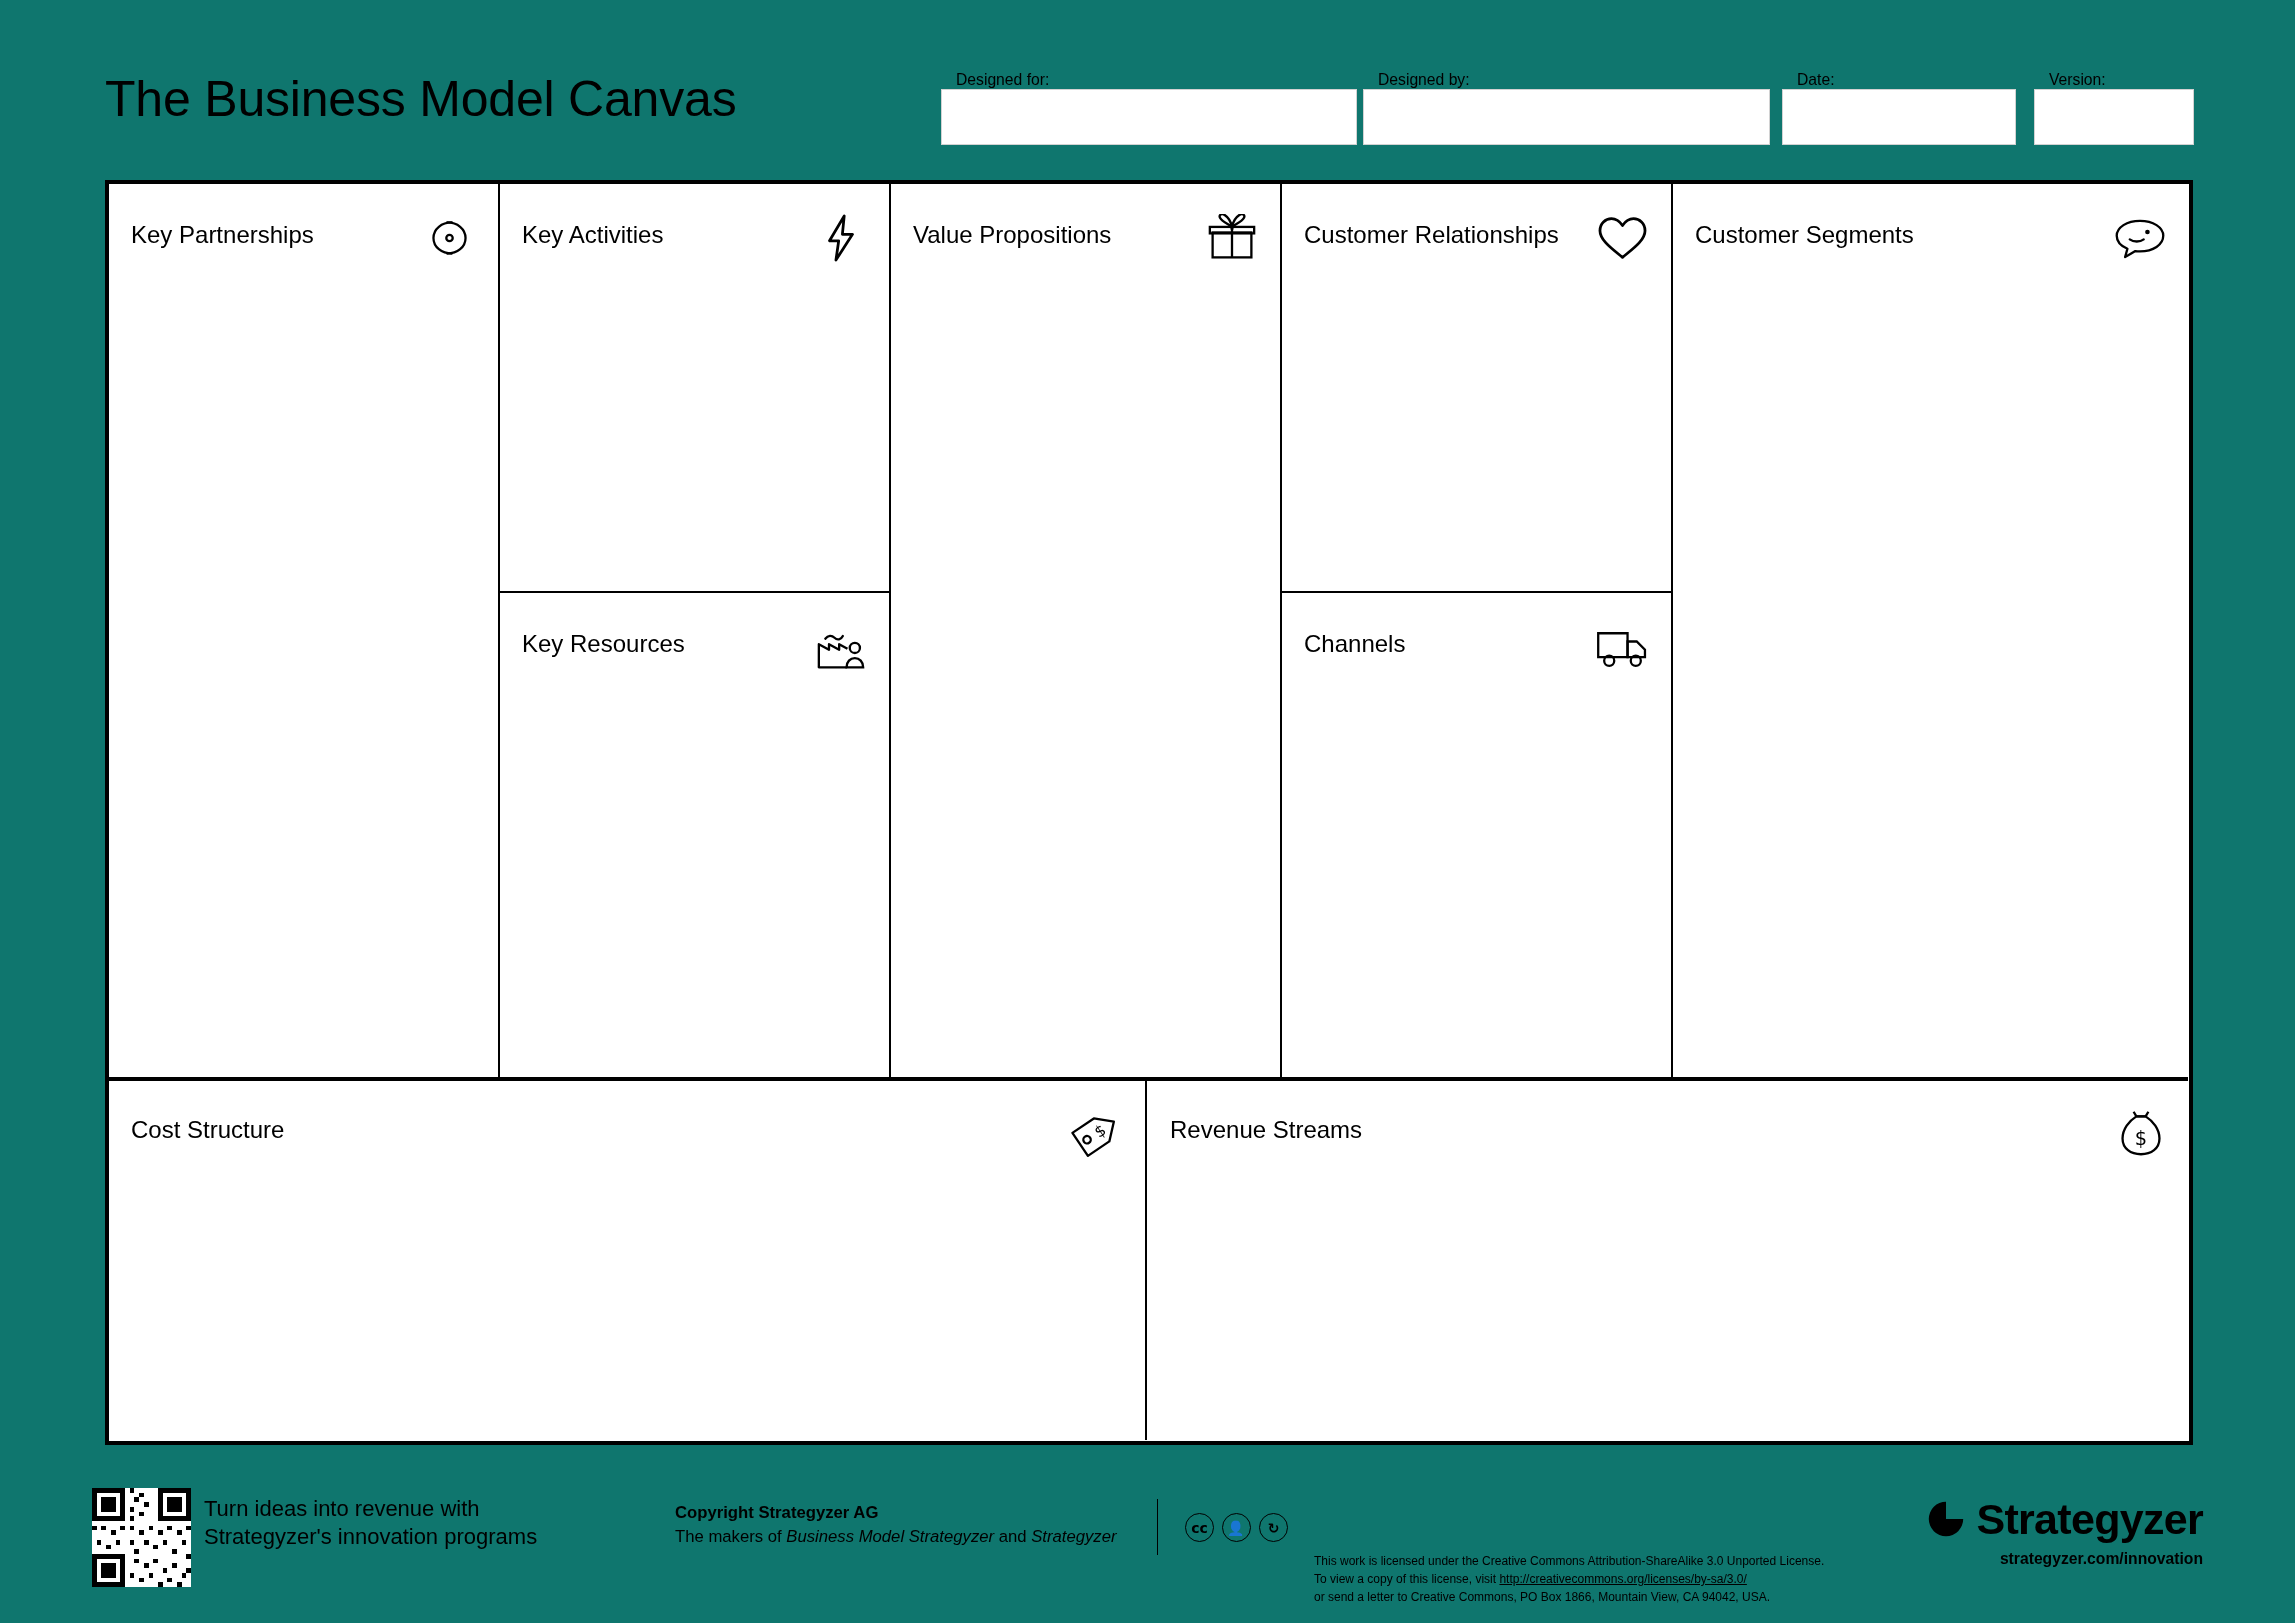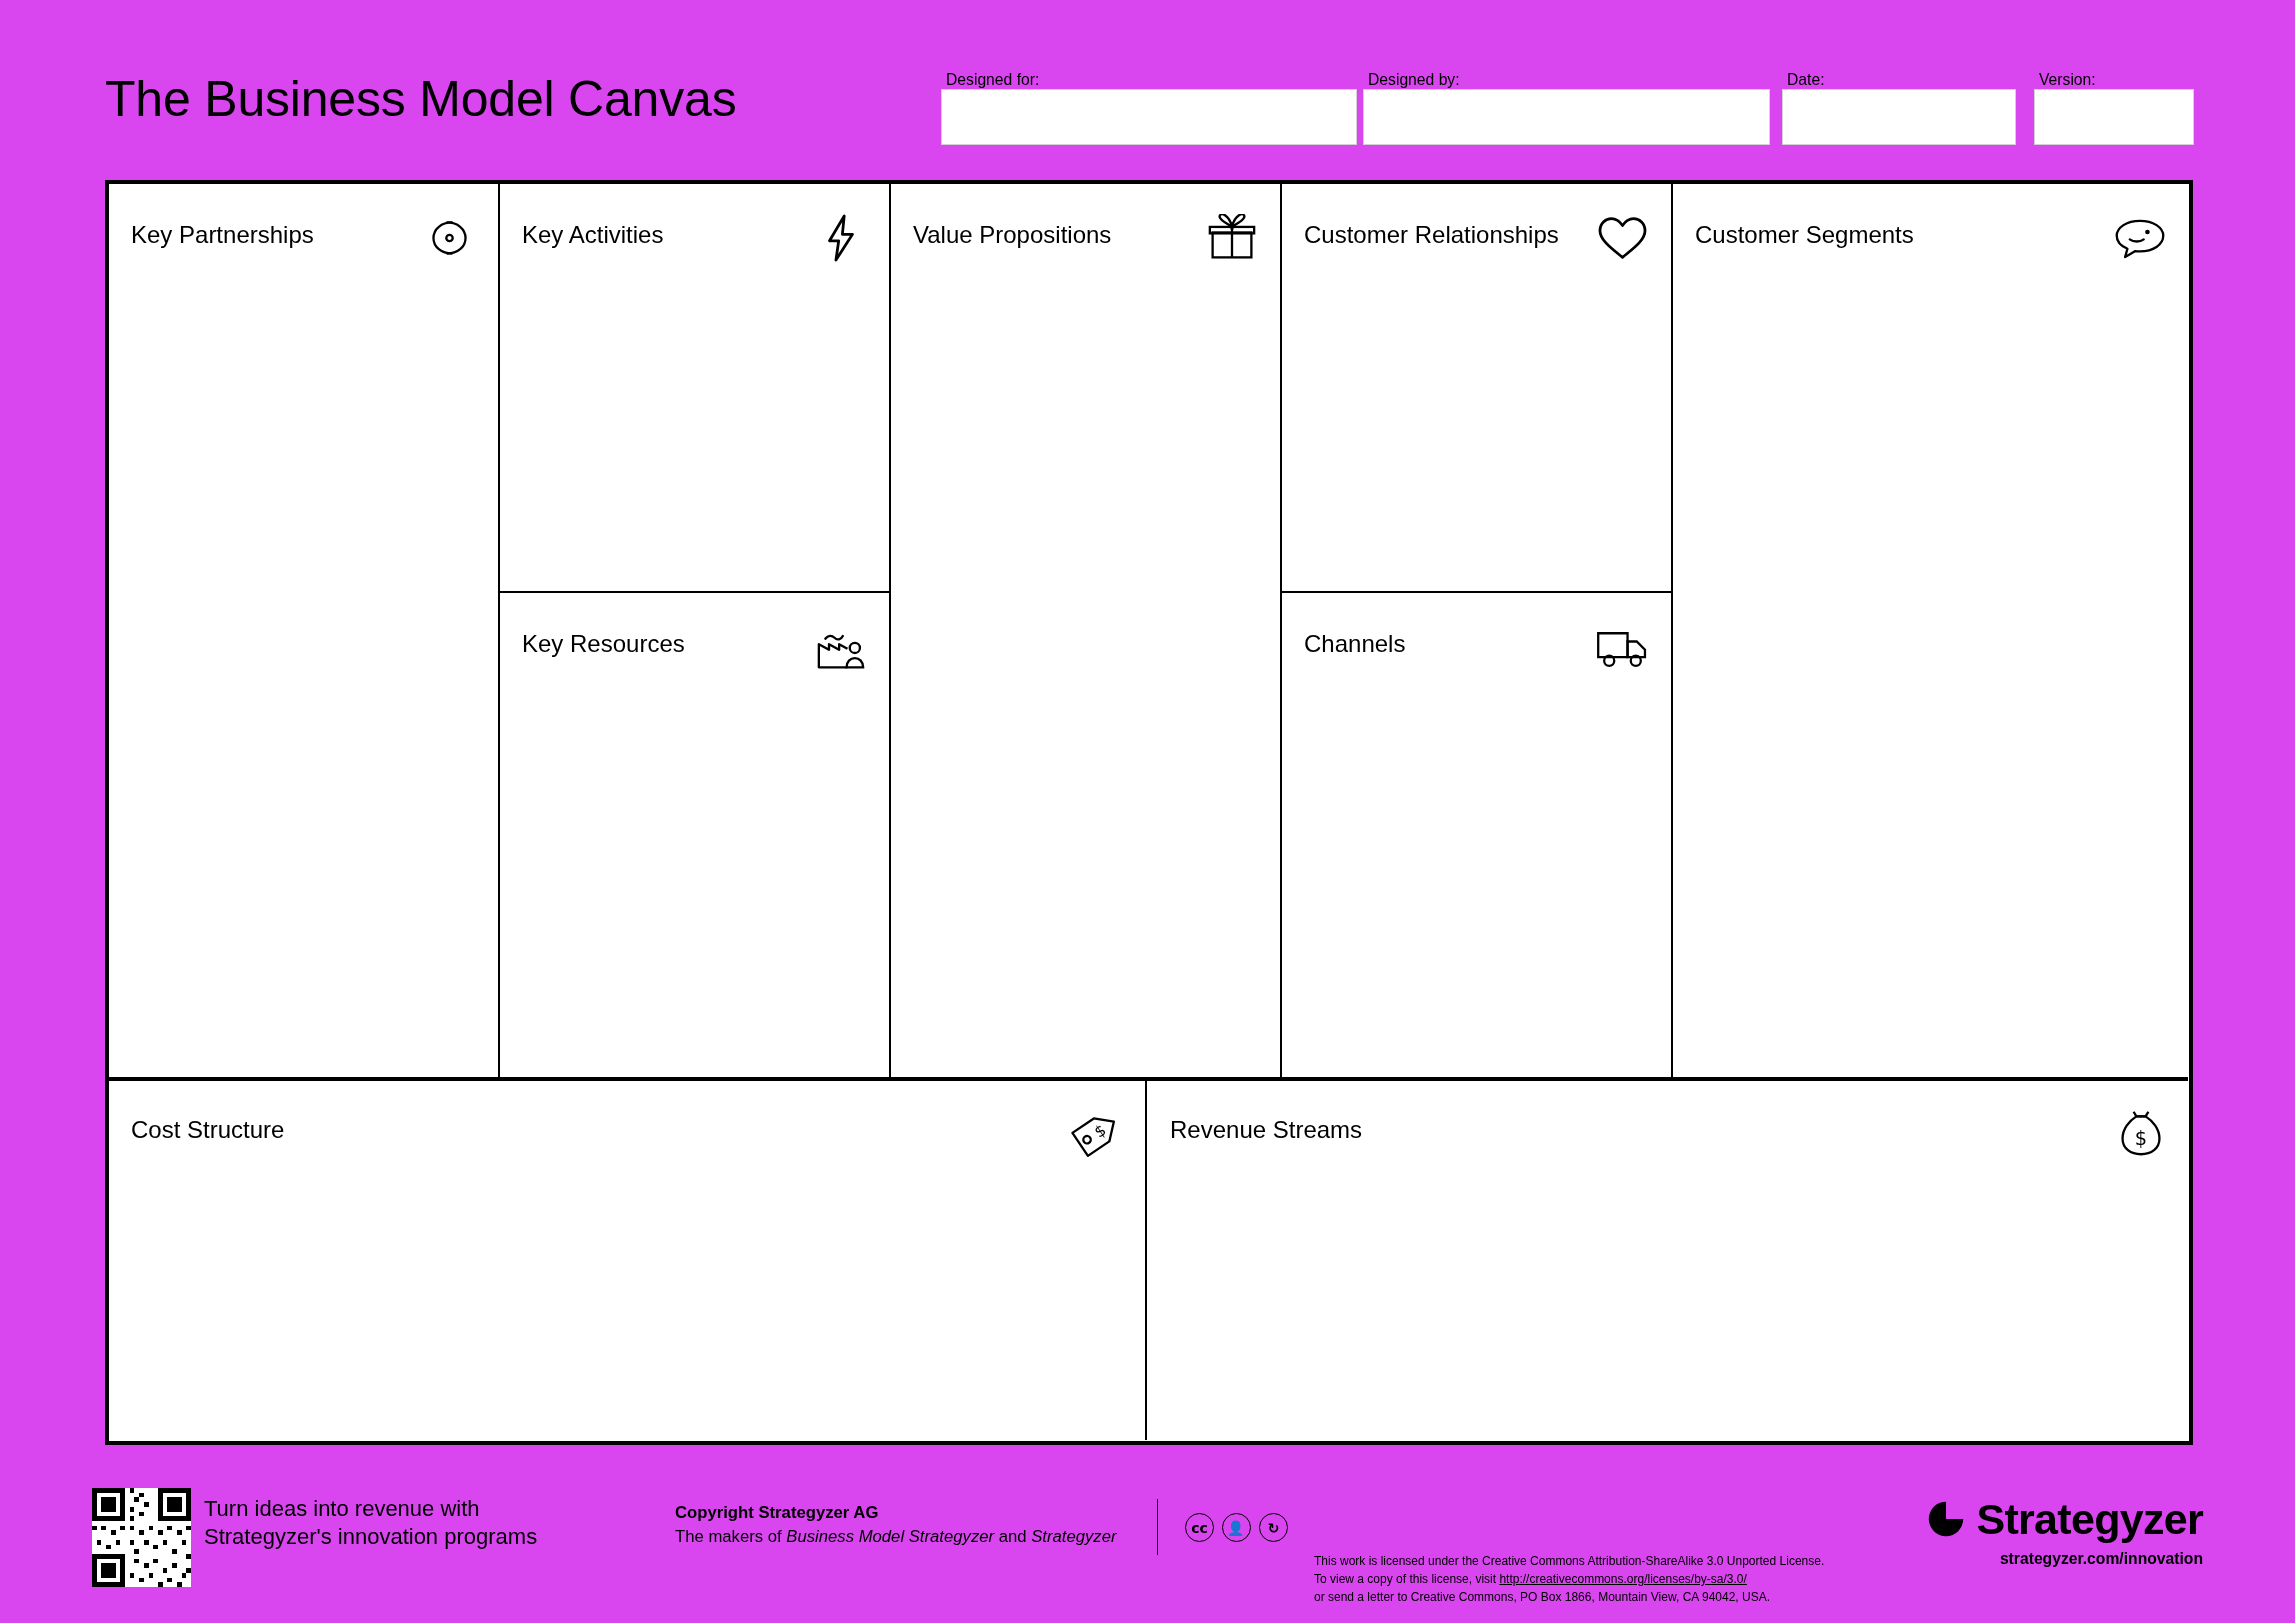--- a/index.html
+++ b/index.html
@@ -7,21 +7,21 @@
     width: 2295px;
     height: 1623px;
     background: #e6e6e6;
     font-family: "Liberation Sans", sans-serif;
     overflow: hidden;
   }
   .page {
     position: relative;
     width: 2295px;
     height: 1623px;
-    background: #d946ef;
+    background: #0f766e;
   }
 
   
   .header {
     position: absolute;
     left: 0; top: 0;
     width: 2295px;
     height: 174px;
   }
   .canvas-title {
@@ -35,21 +35,21 @@
     letter-spacing: -0.2px;
     white-space: nowrap;
   }
   .meta-box {
     position: absolute;
     background: #ffffff;
     border: 0.9px solid #d2d2d2;
   }
   .meta-label {
     position: absolute;
-    left: 4px;
+    left: 14px;
     top: -19.4px;
     font-size: 15.7px;
     color: #000;
     white-space: nowrap;
   }
   .meta-input {
     position: absolute;
     left: 0; top: 0;
     width: 100%; height: 100%;
     border: 0;

